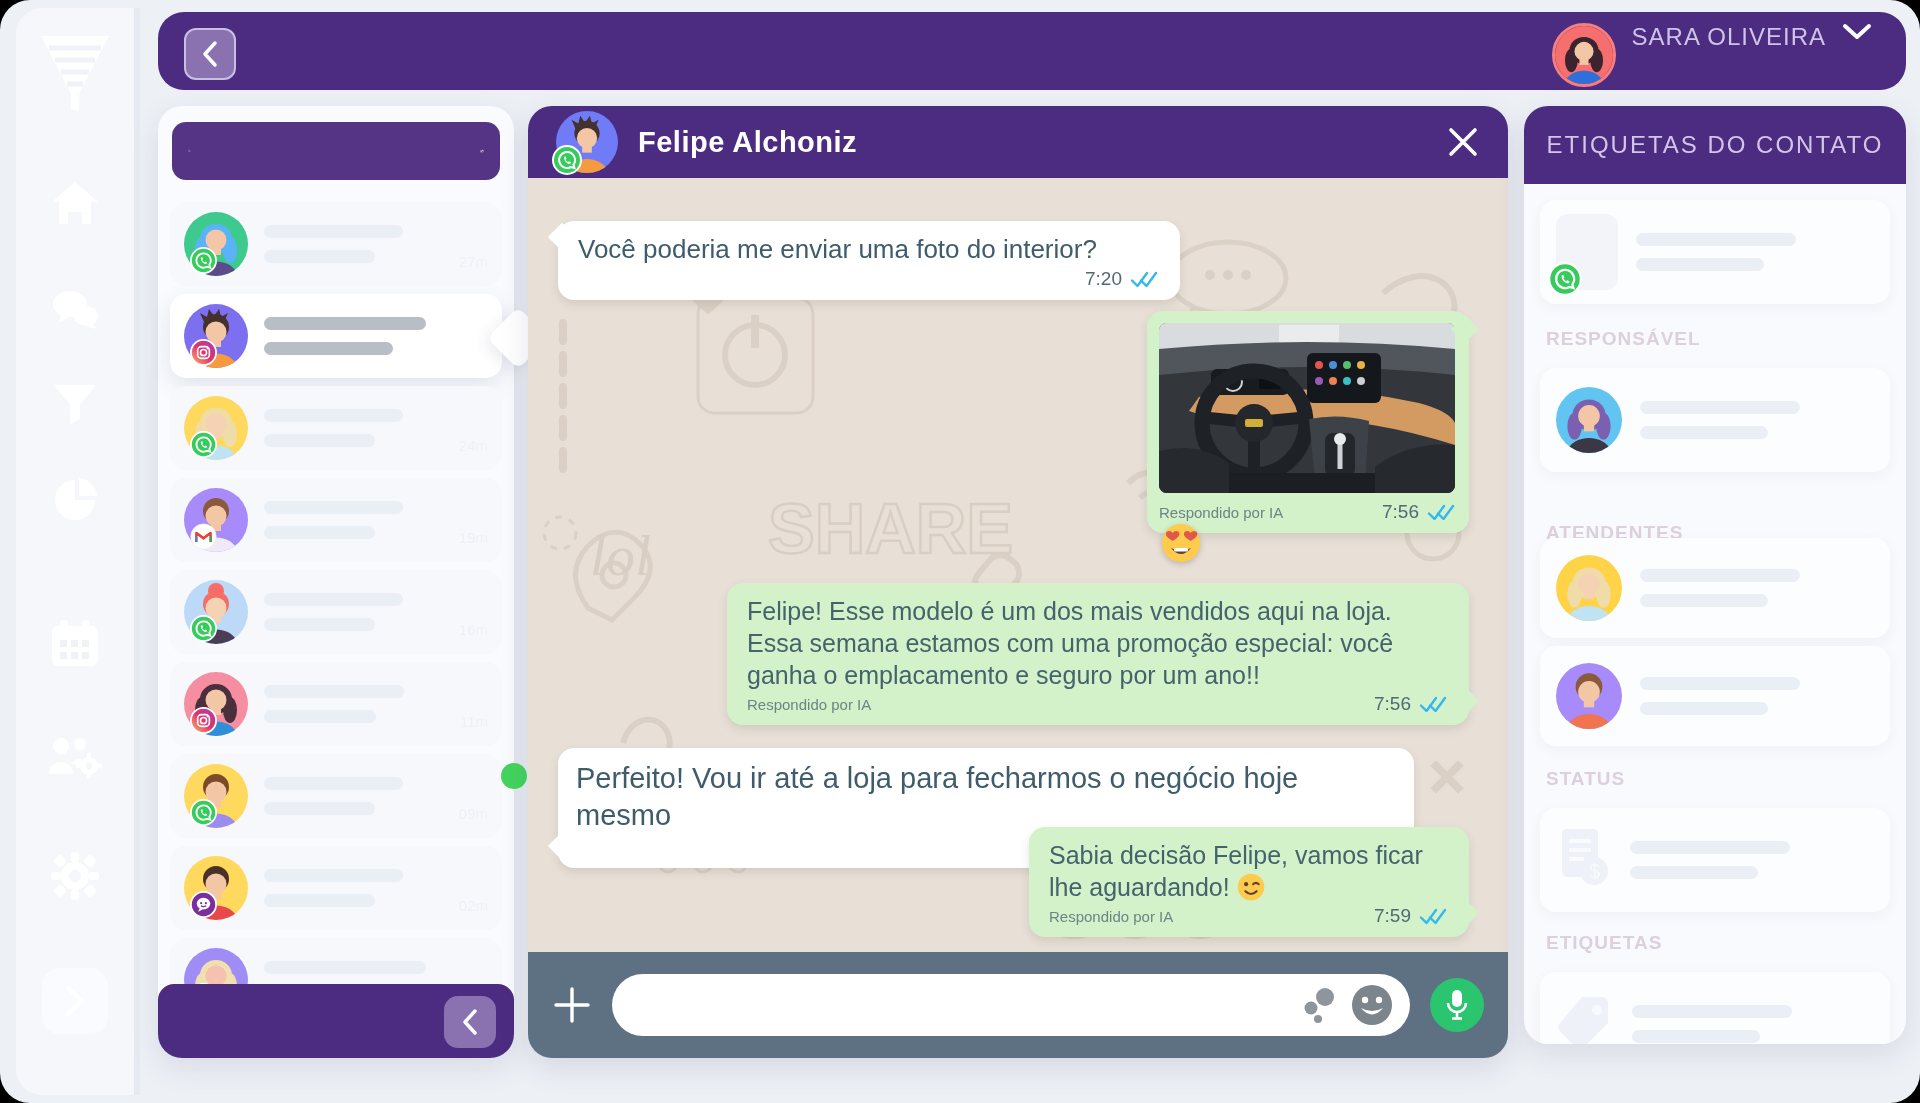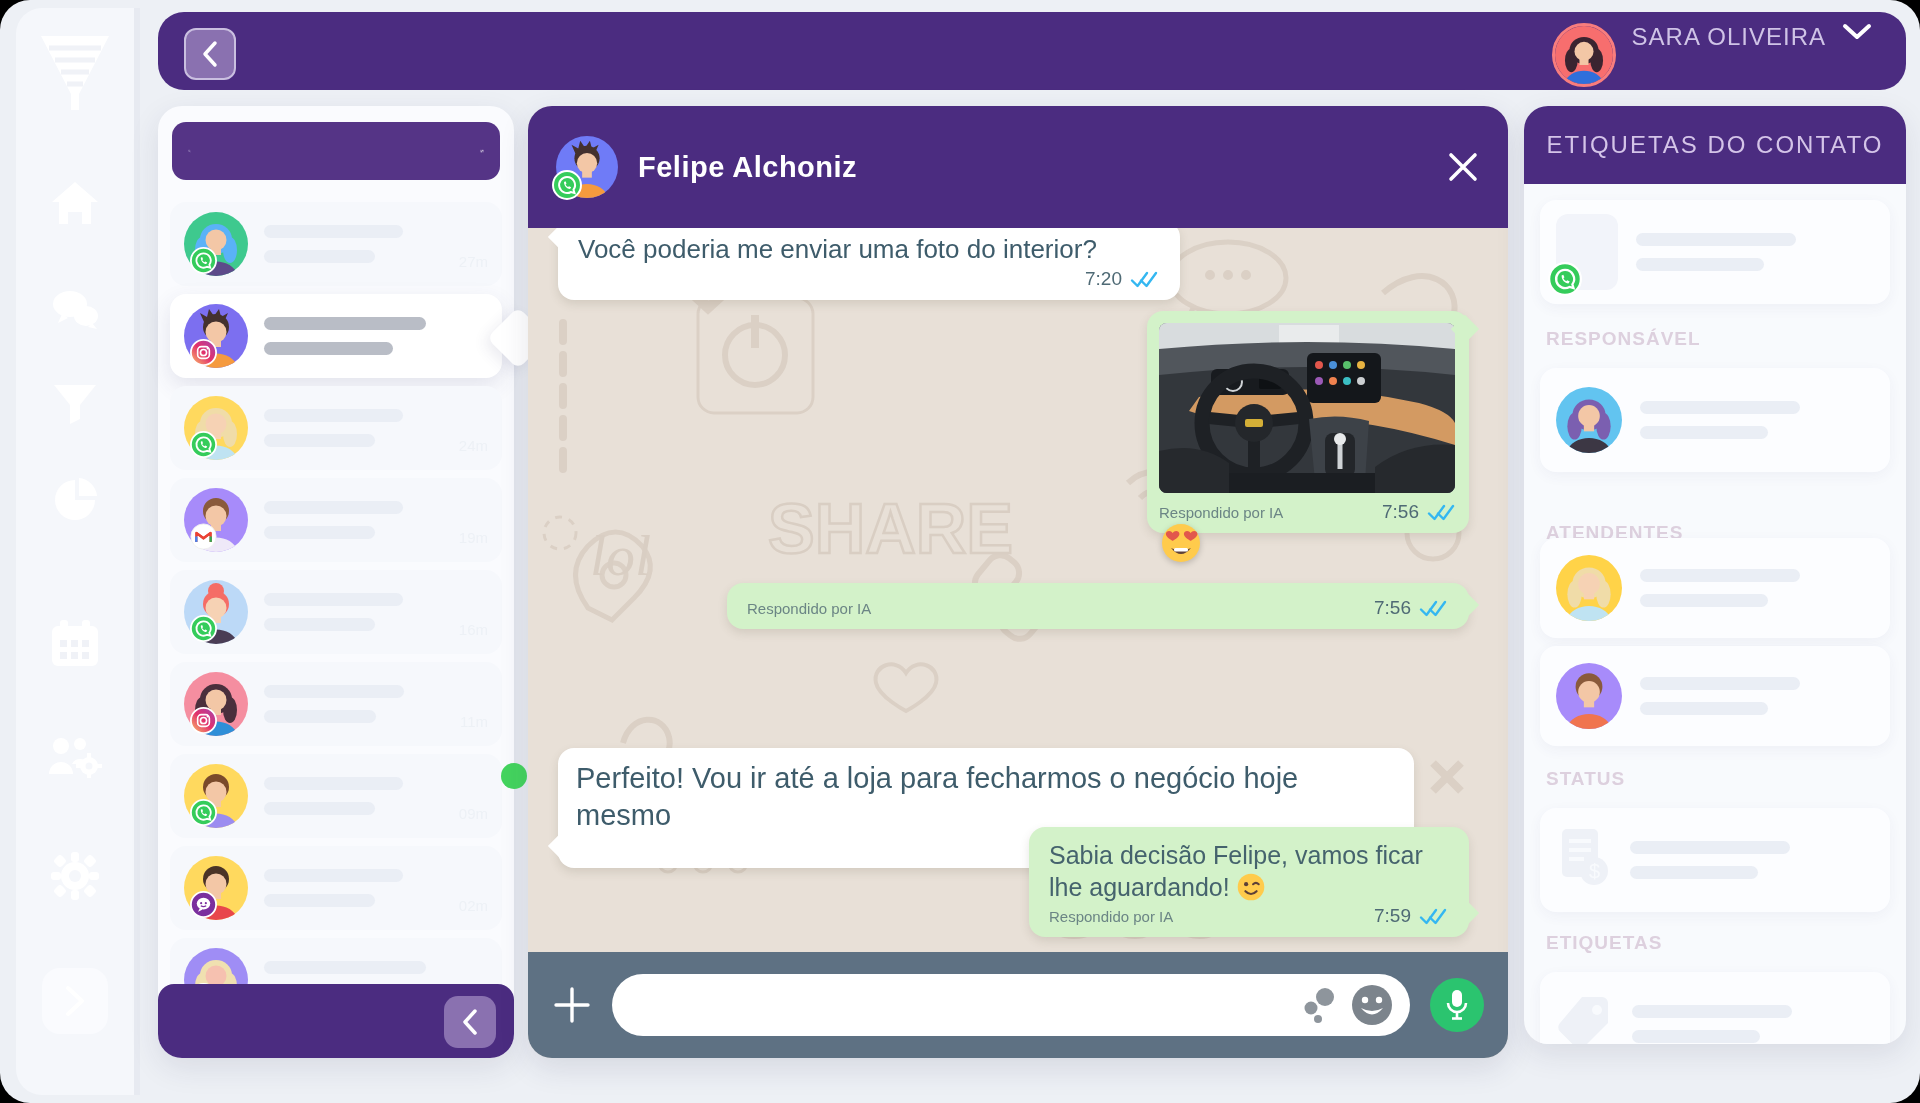--- a/index.html
+++ b/index.html
@@ -32,21 +32,21 @@
   .item-time{font-size:15px;color:#edf1f6;align-self:flex-end;margin-bottom:16px;}
   .badge{position:absolute;left:6px;bottom:2px;width:27px;height:27px;border-radius:50%;display:flex;align-items:center;justify-content:center;}
   .av-wrap{position:relative;flex:none;}
   #list-bottom{position:absolute;left:0;right:0;bottom:0;height:74px;background:#4b2c80;border-radius:16px 16px 24px 24px;}
   #collapse-btn{position:absolute;right:18px;top:12px;width:52px;height:52px;background:#8a71b0;border-radius:14px;display:flex;align-items:center;justify-content:center;cursor:pointer;}
   #active-arrow{position:absolute;left:496px;top:316px;width:44px;height:44px;background:#ffffff;transform:rotate(45deg);border-radius:8px;box-shadow:0 6px 14px rgba(60,60,110,.10);}
   #notif-dot{position:absolute;left:501px;top:763px;width:26px;height:26px;border-radius:50%;background:#44d45e;}
 
   
   #chatwin{position:absolute;left:528px;top:106px;width:980px;height:952px;border-radius:24px;background:#e8e0d7;box-shadow:0 10px 30px rgba(40,40,80,.12);overflow:hidden;}
-  #chat-header{position:absolute;left:0;right:0;top:0;height:122px;background:#4b2c80;display:flex;align-items:center;padding:0 28px;gap:20px;z-index:3;}
+  #chat-header{position:absolute;left:0;right:0;top:0;height:72px;background:#4b2c80;display:flex;align-items:center;padding:0 28px;gap:20px;z-index:3;}
   #contact-name{color:#fff;font-size:29px;font-weight:bold;letter-spacing:.5px;}
   #close-btn{margin-left:auto;cursor:pointer;display:flex;}
   #chat-body{position:absolute;left:0;right:0;top:97px;bottom:106px;overflow:hidden;}
   #doodles{position:absolute;inset:0;pointer-events:none;}
   .msg{position:absolute;box-sizing:border-box;}
   .bubble{border-radius:16px;padding:12px 20px 10px;box-shadow:0 4px 10px rgba(90,80,60,.15);}
   .bubble.white{background:#fff;color:#3e5c6b;}
   .bubble.green{background:#d3f2c9;color:#45636d;}
   .msg-text{font-size:26px;line-height:1.28;}
   .msg-meta{display:flex;align-items:center;justify-content:flex-end;gap:8px;margin-top:2px;}
@@ -620,20 +620,21 @@
               <path d="M9 13 c2-4 8-3 8 1 c0 4-8 8-8 8 c0 0-8-4-8-8 c0-4 6-5 8-1z" transform="translate(22 -1) scale(.85)" fill="#e2574c"></path>
               <path d="M10 25 q10 12 20 0 q-10 5 -20 0z" fill="#5d4037"></path>
               <rect x="13" y="25" width="14" height="3.5" rx="1.5" fill="#fff"></rect>
             </svg>
         </span>
       </div>
 
       <div class="msg" style="right:39px;top:380px;width:742px">
         <span class="tail" style="background:#d3f2c9;right:-6px;bottom:14px"></span>
         <div class="bubble green">
+          <div class="msg-text" style="font-size:25px">Felipe! Esse modelo é um dos mais vendidos aqui na loja. Essa semana estamos com uma promoção especial: você ganha o emplacamento e seguro por um ano!!</div>
           <div class="msg-meta">
             <span class="lbl">Respondido por IA</span>
             <span class="msg-time">7:56</span>
             <svg class="ck" width="30" height="17" viewBox="0 0 30 17">
                 <g fill="none" stroke="#34b7f1" stroke-width="2.4" stroke-linecap="round" stroke-linejoin="round">
                   <path d="M2 9.5 l5.5 5.5 L17 2"></path>
                   <path d="M11 9.5 l5.5 5.5 L26 2"></path>
                 </g>
               </svg>
           </div>

